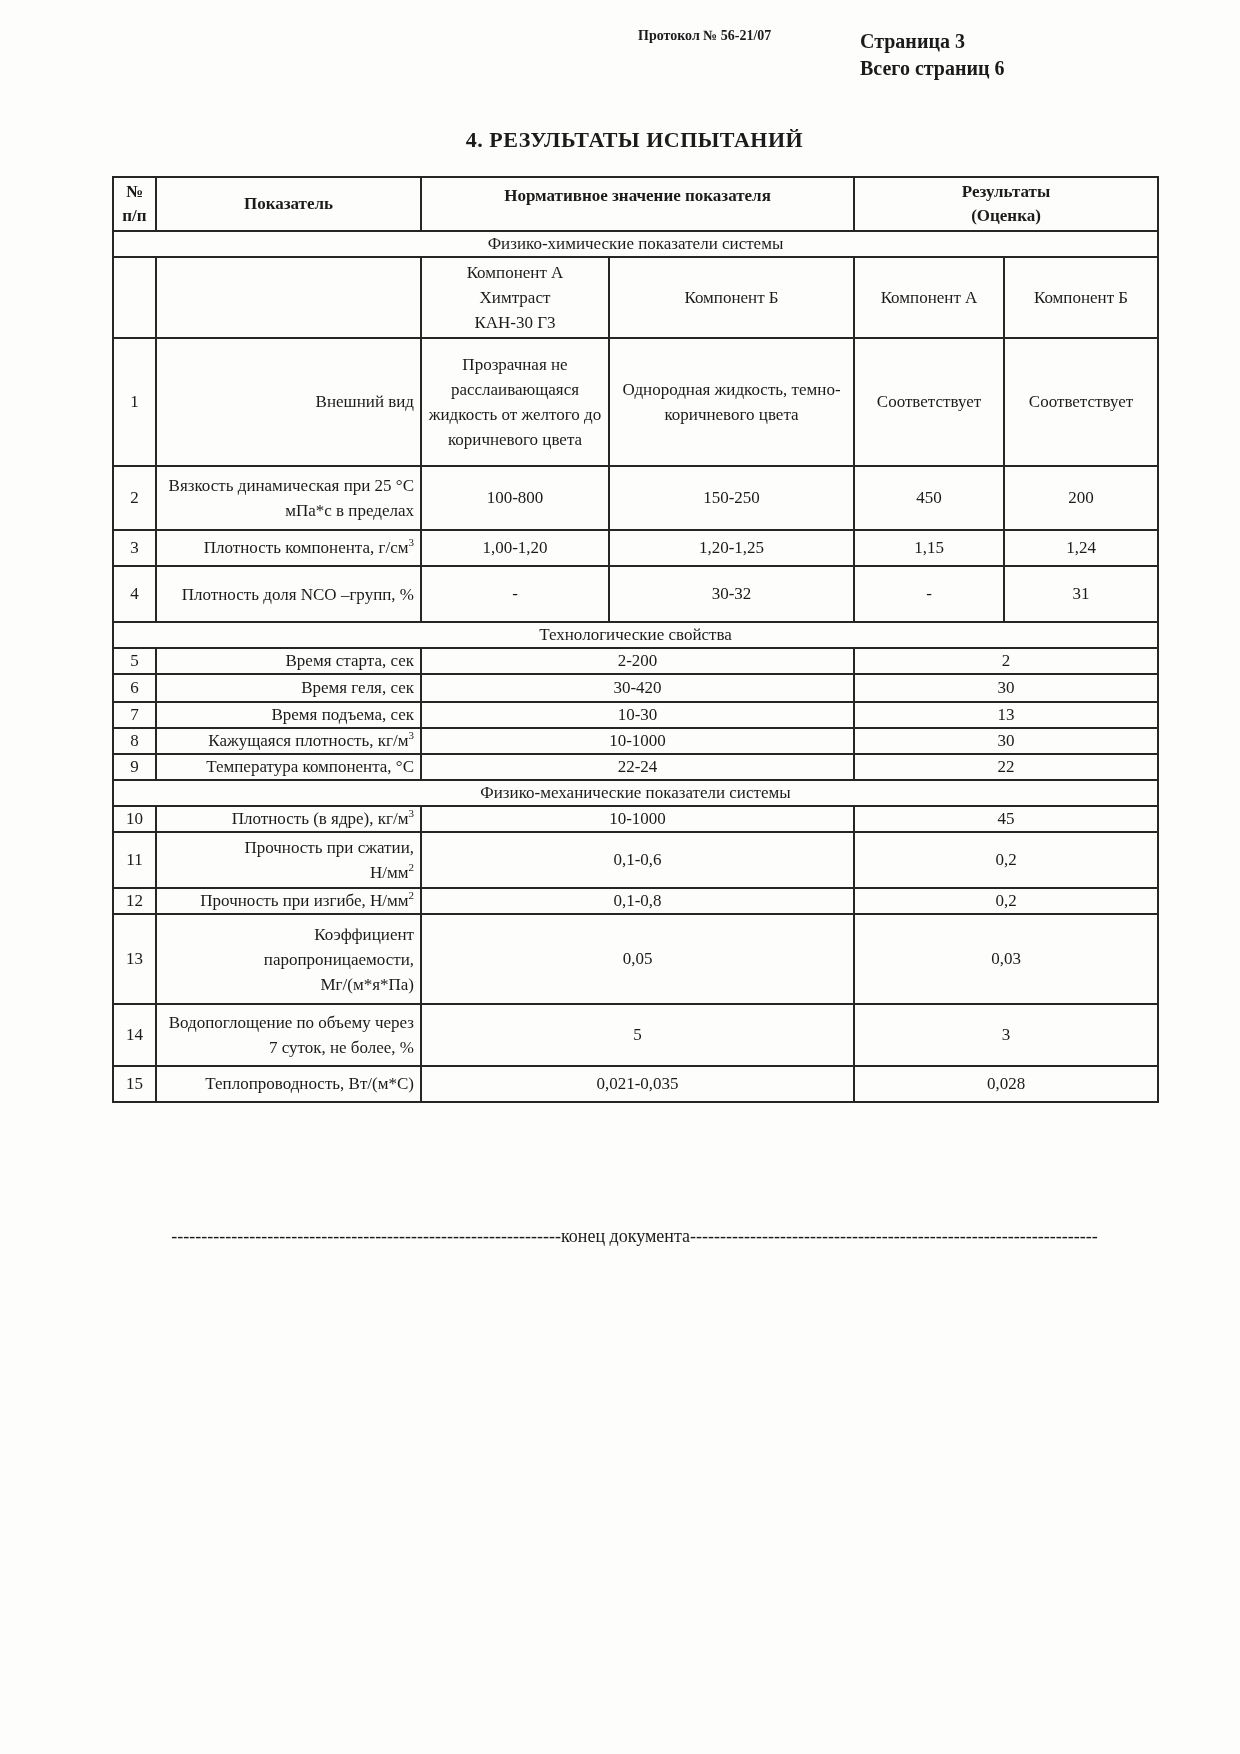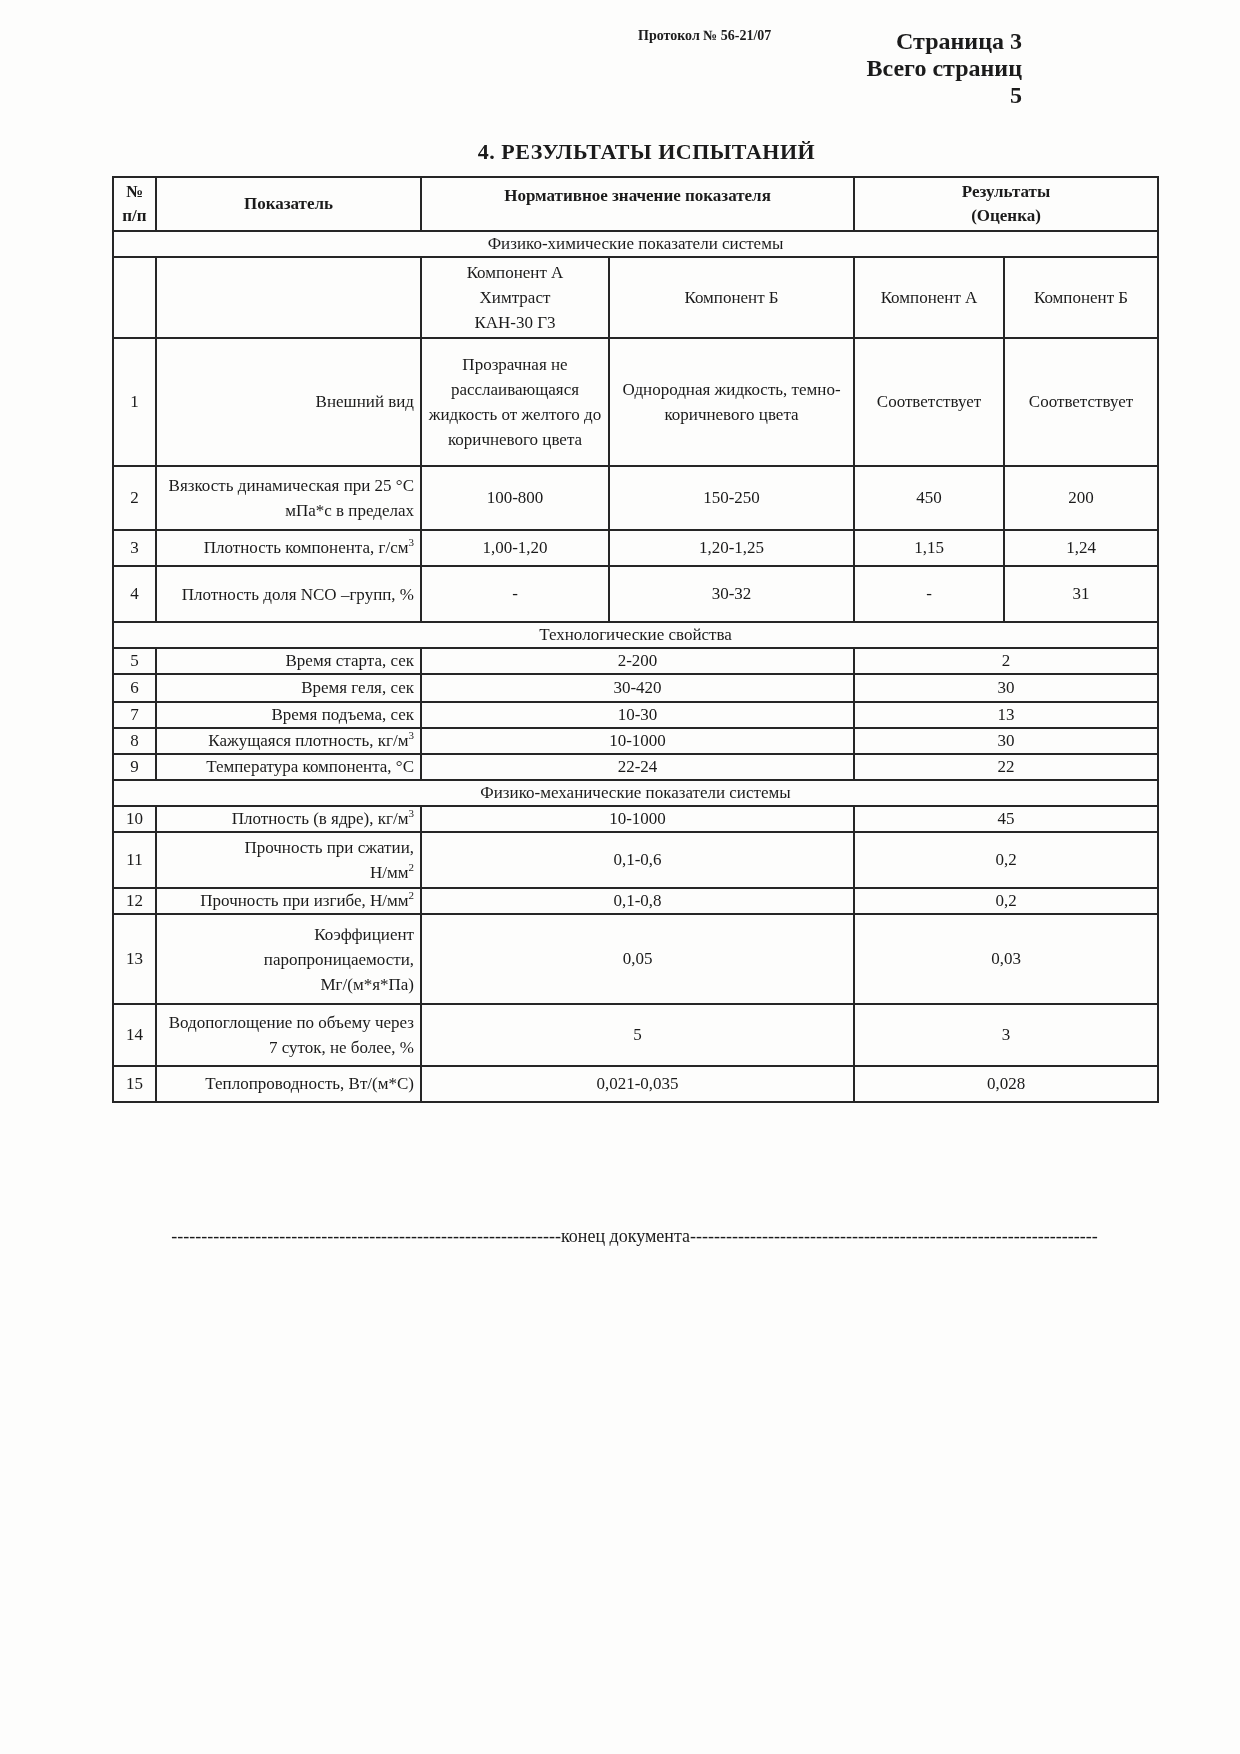--- a/index.html
+++ b/index.html
@@ -8,26 +8,26 @@
     background:#fdfdfc;color:#1b1b1b;
     font-family:"Liberation Serif","DejaVu Serif",serif;
     overflow:hidden;
   }
   .protocol{
     position:absolute;top:28px;left:638px;
     font-size:14px;font-weight:bold;white-space:nowrap;
   }
   .pages-block{
     position:absolute;top:28px;left:860px;width:162px;
-    text-align:right;font-size:24px;font-weight:bold;line-height:27px;
+    font-size:20px;font-weight:bold;line-height:27px;
   }
   .doc-title{
     position:absolute;top:127px;left:112px;width:1045px;
     text-align:center;font-size:22px;font-weight:bold;
-    letter-spacing:0.5px;margin:12px;
+    letter-spacing:0.5px;margin:0;
   }
   table.results{
     position:absolute;top:176px;left:112px;width:1045px;
     border-collapse:collapse;table-layout:fixed;
     font-size:17px;
   }
   table.results td{
     border:2px solid #262626;
     padding:2px 6px;vertical-align:middle;
     overflow:hidden;
@@ -48,21 +48,21 @@
 </style>
 </head>
 <body>
 
 <div class="page">
 
   <div class="protocol">Протокол № 56-21/07</div>
 
   <div class="pages-block">
     <div>Страница 3</div>
-    <div>Всего страниц 5</div>
+    <div>Всего страниц 6</div>
   </div>
 
   <h1 class="doc-title">4.  РЕЗУЛЬТАТЫ ИСПЫТАНИЙ</h1>
 
   <table class="results">
     <colgroup>
       <col style="width:43px">
         <col style="width:265px">
         <col style="width:188px">
       <col style="width:245px">

